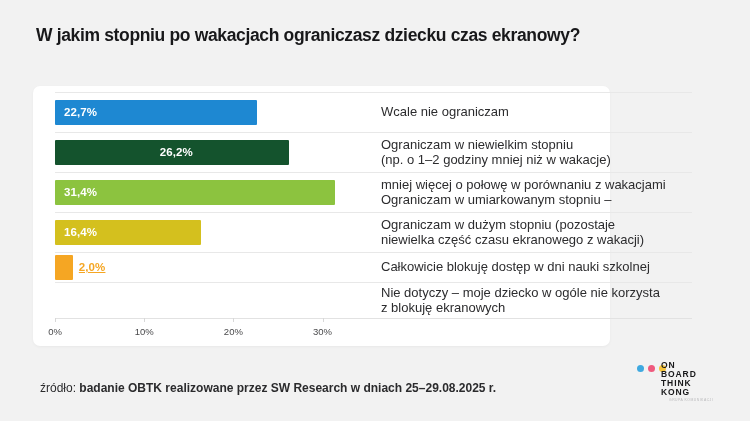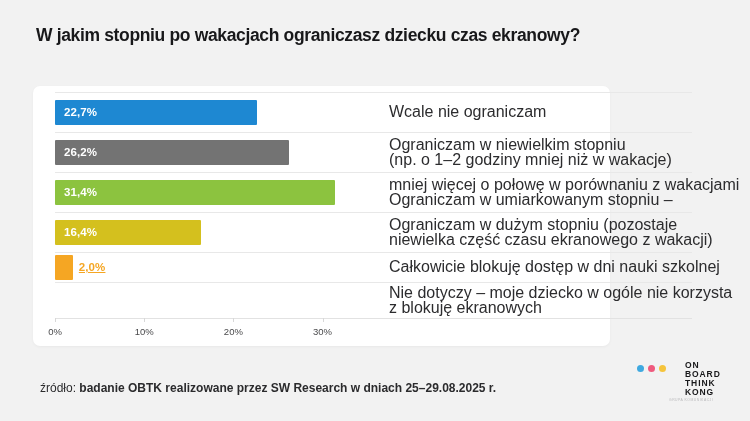--- a/index.html
+++ b/index.html
@@ -91,23 +91,23 @@
     font-size: 11.5px;
     font-weight: bold;
     letter-spacing: 0.1px;
     white-space: nowrap;
     top: 50%;
     transform: translateY(-50%);
     text-decoration: underline;
   }
   .label-cell {
     position: absolute;
-    left: 356px;
+    left: 348px;
     width: 300px;
-    font-size: 16px;
+    font-size: 13px;
     color: #2c2c2e;
     line-height: 14.5px;
     top: 50%;
     transform: translateY(-50%);
   }
   .label-cell div {
     white-space: nowrap;
   }
   .axis {
     position: absolute;
@@ -167,21 +167,21 @@
     display: flex;
     gap: 4px;
   }
   .logo-dot {
     width: 7px;
     height: 7px;
     border-radius: 50%;
   }
   .logo-words {
     position: absolute;
-    left: 48px;
+    left: 24px;
     top: 0px;
     font-size: 8.5px;
     font-weight: bold;
     line-height: 9px;
     letter-spacing: 0.9px;
     color: #18181a;
   }
   .logo-tag {
     position: absolute;
     left: 32px;
@@ -208,21 +208,21 @@
               <span class="bar-value-in">22,7%</span>
             </div>
           </div>
           <div class="label-cell">
             <div>Wcale nie ograniczam</div>
           </div>
         </div>
         <div class="rowline" style="top: 46px;"></div>
         <div class="row" style="top: 46px; height: 40px;">
           <div class="bar-cell">
-            <div class="bar" style="width: 233.676px; background: #737373; top: 7.5px;">
+            <div class="bar" style="width: 233.676px; background: #14532d; top: 7.5px; justify-content: center;">
               <span class="bar-value-in">26,2%</span>
             </div>
           </div>
           <div class="label-cell">
             <div>Ograniczam w niewielkim stopniu</div>
             <div>(np. o 1–2 godziny mniej niż w wakacje)</div>
           </div>
         </div>
         <div class="rowline" style="top: 86px;"></div>
         <div class="row" style="top: 86px; height: 40px;">

